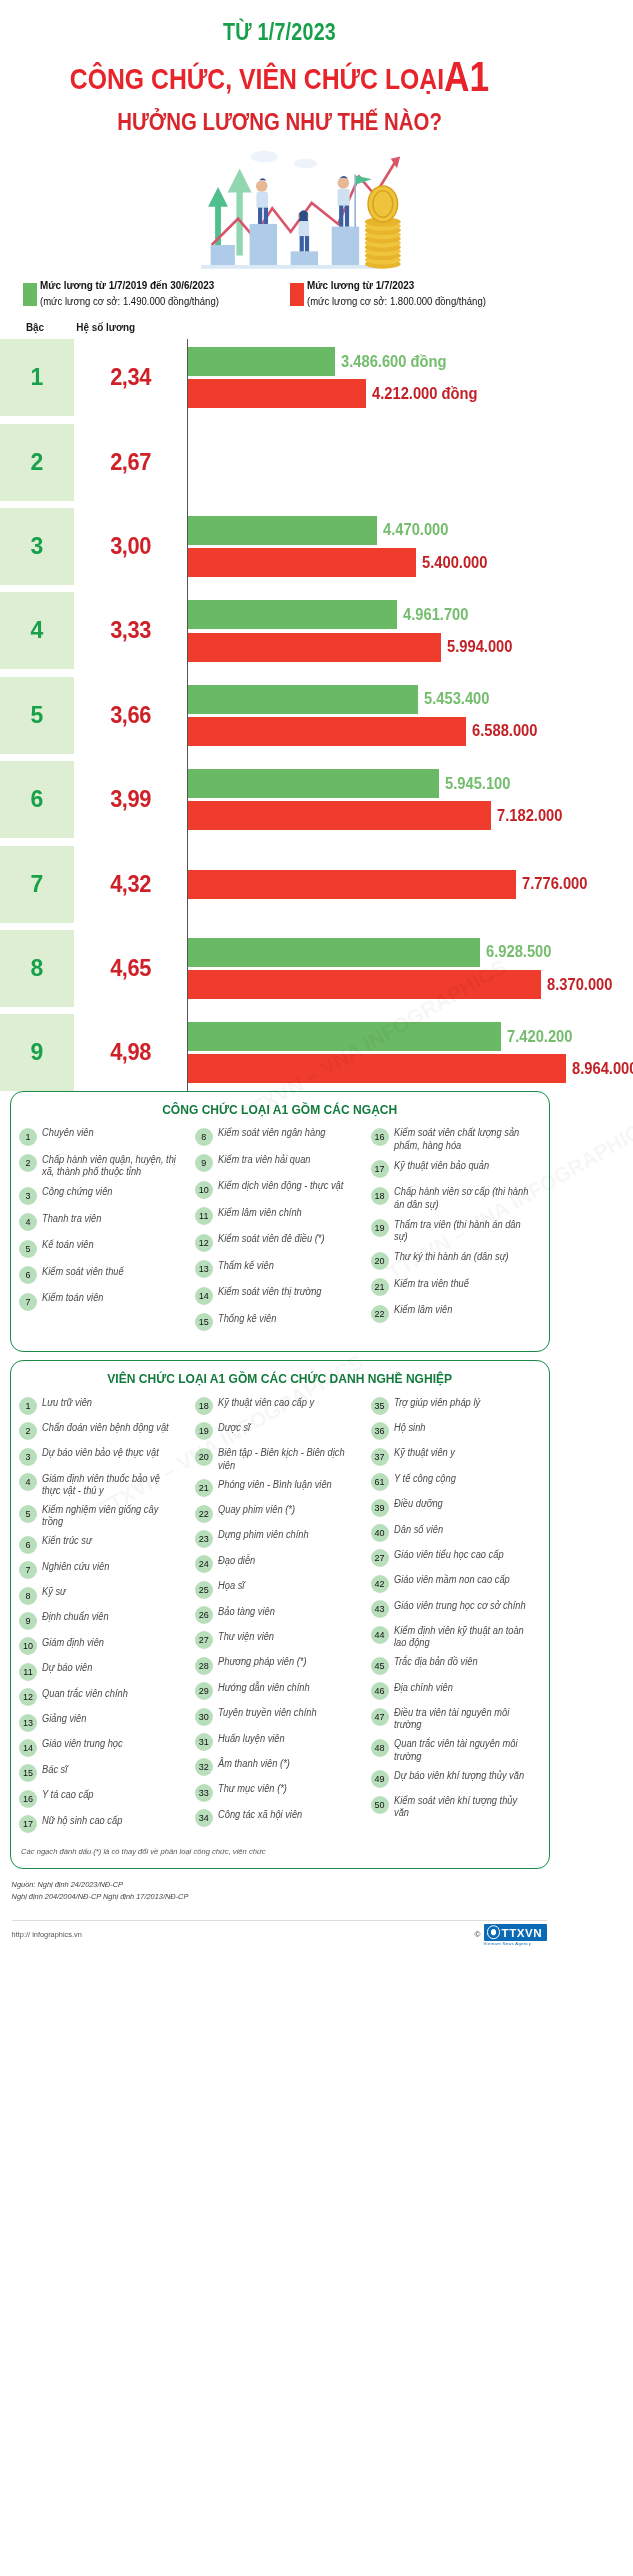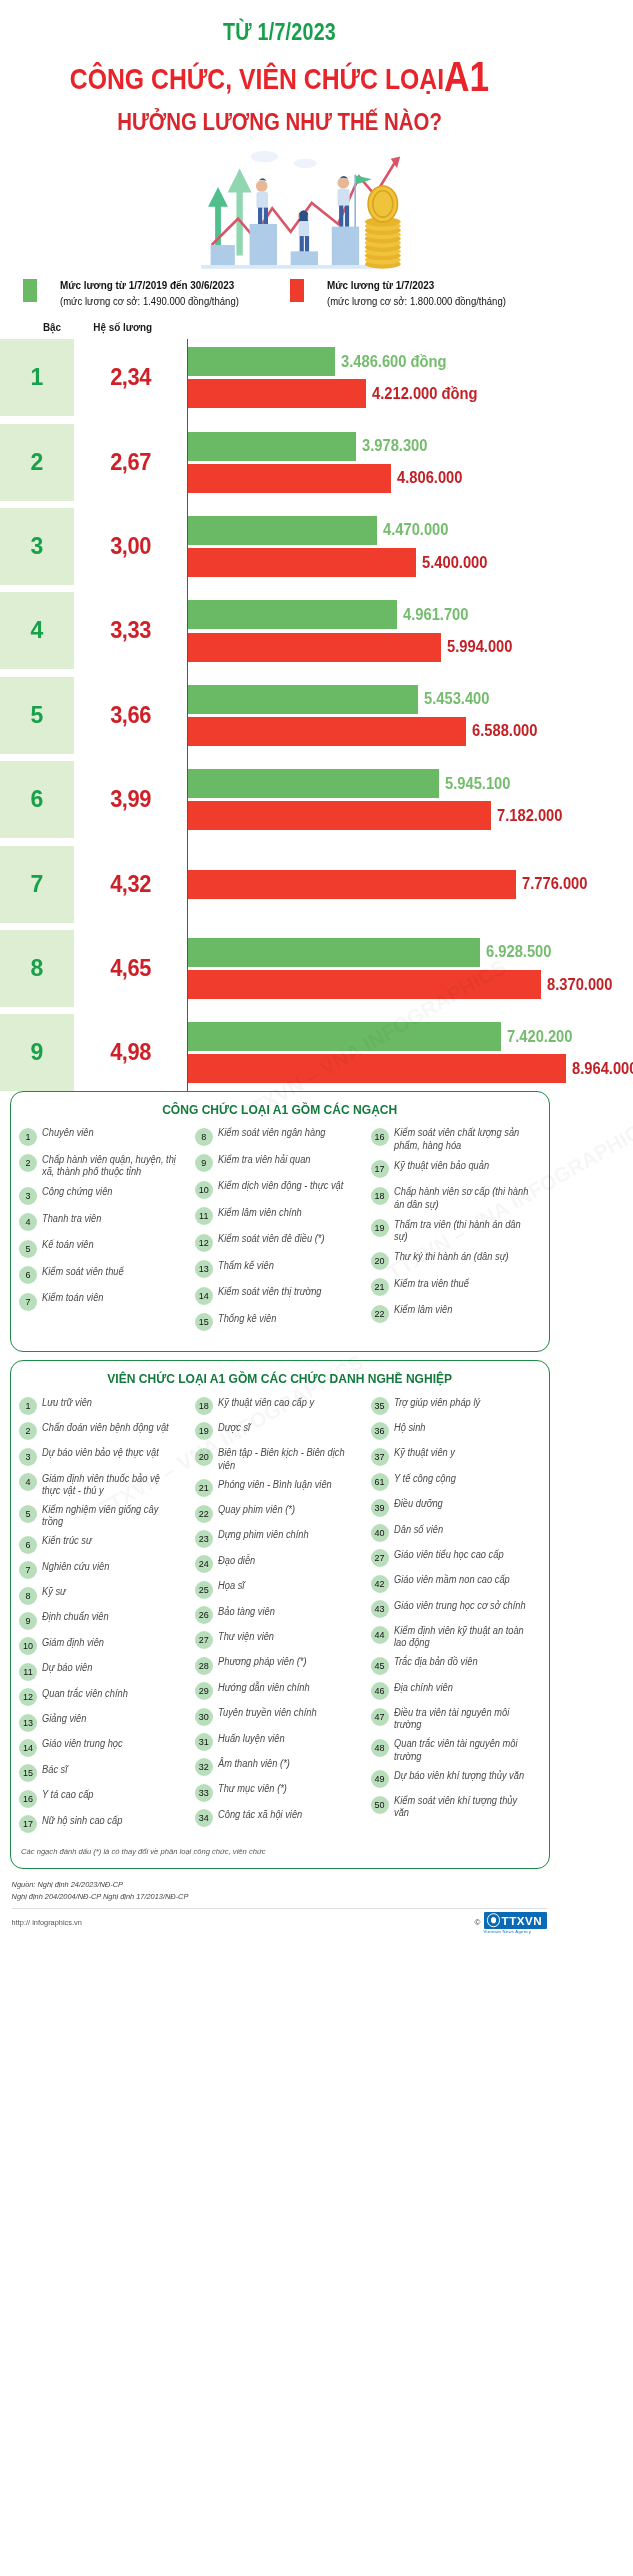--- a/index.html
+++ b/index.html
@@ -43,31 +43,31 @@
   
   .hero { width: 633px; height: 129px; position: relative; margin-top: 9.5px; }
   .hero svg { display: block; margin: 0 auto; }
 
   
   .legend {
     display: flex;
     padding: 4.2px 23px 0 23px;
     gap: 21px;
   }
-  .legend-item { display: flex; align-items: flex-start; gap: 23px; width: 274px; }
+  .legend-item { display: flex; align-items: center; gap: 3px; width: 274px; }
   .legend-swatch { width: 13.7px; height: 23px; flex: none; margin-top: 1.1px; }
   .legend-swatch.green { background: #6ab964; }
   .legend-swatch.red { background: #ee3b2c; }
   .legend-text { line-height: 1.45; }
   .legend-l1 { font-size: 11px; font-weight: bold; color: #111; transform: scaleX(0.9); transform-origin: left; }
   .legend-l2 { font-size: 10.6px; color: #111; transform: scaleX(0.9); transform-origin: left; }
 
   
   .chart { position: relative; margin-top: 11.6px; }
-  .chart-head { display: flex; padding-left: 19px; height: 18px; align-items: flex-start; }
+  .chart-head { display: flex; padding-left: 2px; height: 18px; align-items: flex-start; }
   .chart-head .c1 { width: 66px; text-align: center; font-size: 11px; font-weight: bold; color: #1a1a1a; transform: scaleX(0.9); }
   .chart-head .c2 { width: 92px; text-align: left; font-size: 11px; font-weight: bold; color: #1a1a1a; transform: scaleX(0.9); padding-left: 4.2px;}
 
   .chart-body { position: relative; }
   .axis-line {
     position: absolute; left: 187px; top: 0; bottom: 0; width: 1.1px; background: #555; z-index: 3;
   }
   .row { display: flex; align-items: stretch; height: 77px; position: relative; }
   .row .bac {
     width: 74px; flex: none; background: #ddeed2; display: flex;
@@ -123,21 +123,21 @@
     margin-top: 7.4px;
     font-size: 8px; color: #555; font-style: italic;
     padding-left: 5.3px;
     transform: scaleX(0.95); transform-origin: left;
   }
 
   
   .footer { padding: 2.1px 11.6px 0 11.6px; }
   .src { font-size: 7.4px; color: #444; line-height: 1.5; font-style: italic; }
   .footbar {
-    margin-top: 6px; height: 23px; display: flex; align-items: center;
+    margin-top: 18px; height: 23px; display: flex; align-items: center;
     justify-content: space-between; border-top: 0.5px solid #ddd; padding-top: 6px; gap: 18px;
   }
   .foot-url { font-size: 7.4px; color: #555; }
   .ttxvn { display: flex; align-items: center; gap: 3.2px; }
   .ttxvn .cmark { font-size: 8px; color: #333; }
   .ttxvn-logo {
     background: #0b6ab5; color: #fff; font-weight: bold; font-size: 11.6px;
     padding: 2.1px 5.3px 2.1px 18px; position: relative; border-radius: 1.1px;
     letter-spacing: 0.5px;
   }
@@ -259,30 +259,20 @@
             <div class="barline">
               <div class="bar red" style="width: 178px; background: rgb(240, 60, 45);"></div>
               <div class="barval" style="color: rgb(195, 32, 38);">4.212.000 đồng</div>
             </div>
           </div>
         </div>
         <div class="row-gap"></div>
         <div class="row">
           <div class="bac">2</div>
           <div class="hs">2,67</div>
-          <div class="bars">
-            <div class="barline">
-              <div class="bar green" style="width: 168px; background: rgb(106, 185, 100);"></div>
-              <div class="barval" style="color: rgb(116, 189, 109);">3.978.300</div>
-            </div>
-            <div class="barline">
-              <div class="bar red" style="width: 203px; background: rgb(240, 60, 45);"></div>
-              <div class="barval" style="color: rgb(195, 32, 38);">4.806.000</div>
-            </div>
-          </div>
         </div>
         <div class="row-gap"></div>
         <div class="row">
           <div class="bac">3</div>
           <div class="hs">3,00</div>
           <div class="bars">
             <div class="barline">
               <div class="bar green" style="width: 189px; background: rgb(106, 185, 100);"></div>
               <div class="barval" style="color: rgb(116, 189, 109);">4.470.000</div>
             </div>

